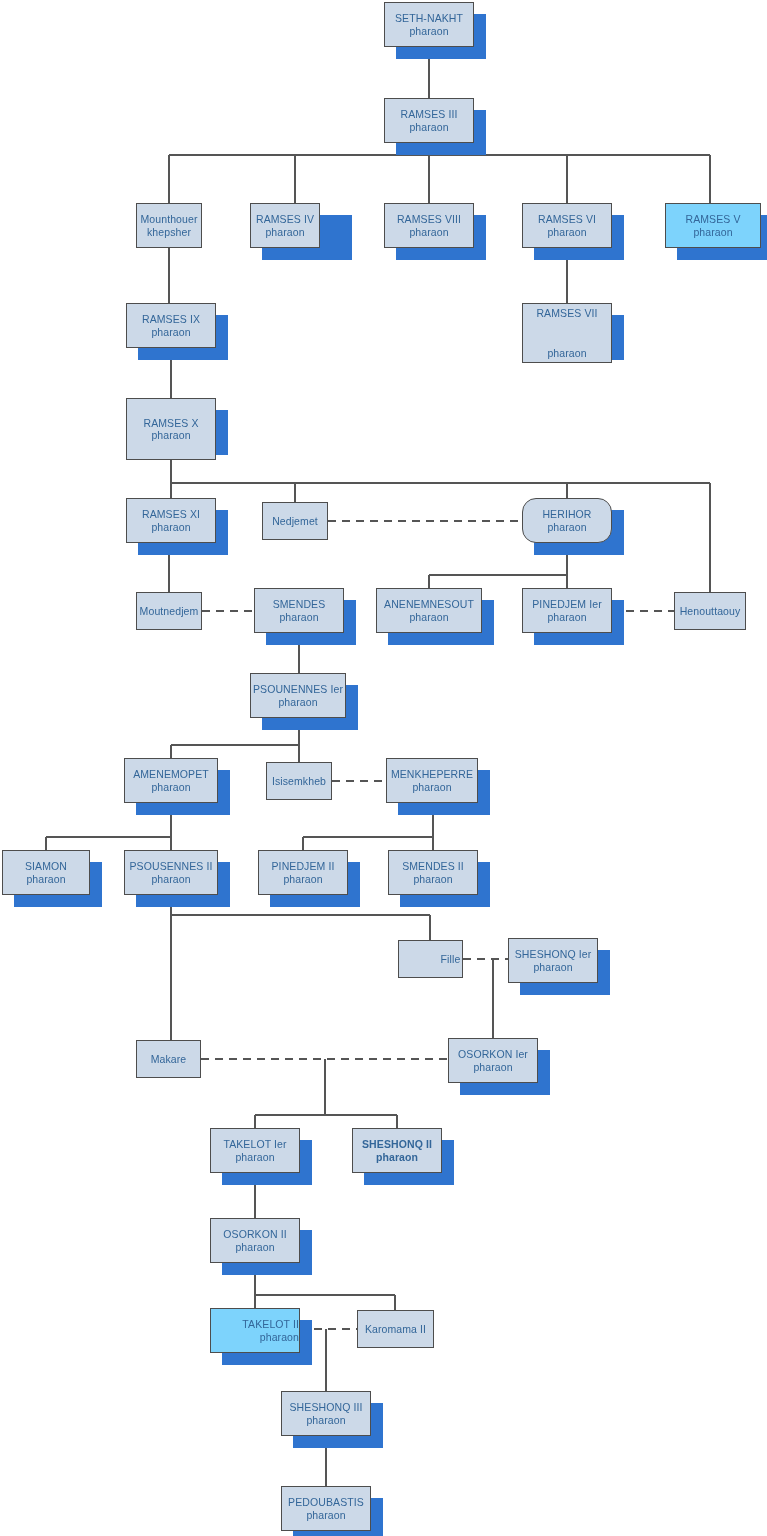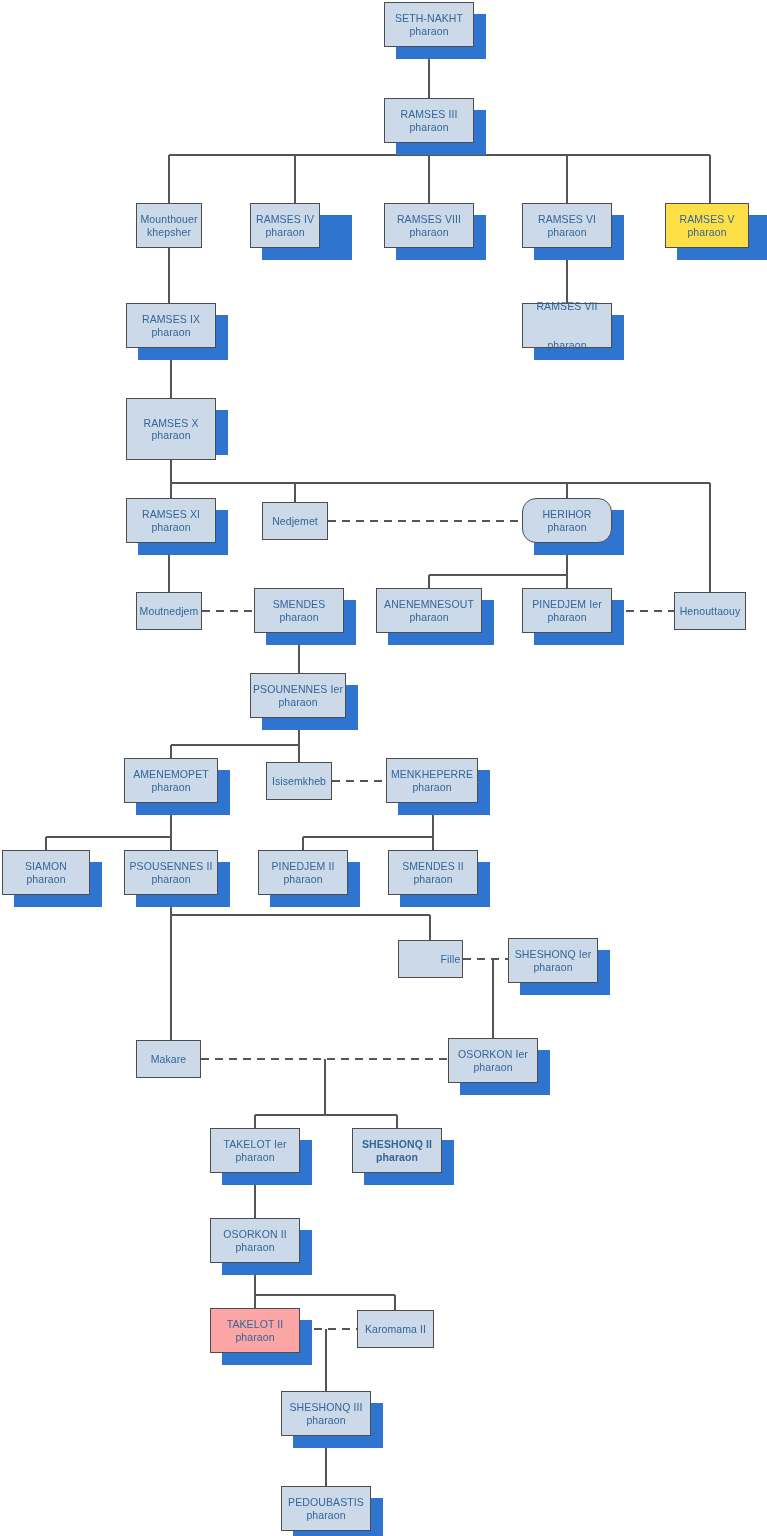--- a/index.html
+++ b/index.html
@@ -111,31 +111,31 @@
       <div class="node" style="left: 384px; top: 203px; width: 90px; height: 45px; background: rgb(204, 217, 232); border-color: rgb(77, 77, 77); color: rgb(51, 102, 153);">
         <div class="nm">RAMSES VIII</div>
         <div class="rl">pharaon</div>
       </div>
       <div class="shadow" style="left: 534px; top: 215px; width: 90px; height: 45px; background: rgb(47, 116, 207);"></div>
       <div class="node" style="left: 522px; top: 203px; width: 90px; height: 45px; background: rgb(204, 217, 232); border-color: rgb(77, 77, 77); color: rgb(51, 102, 153);">
         <div class="nm">RAMSES VI</div>
         <div class="rl">pharaon</div>
       </div>
       <div class="shadow" style="left: 677px; top: 215px; width: 90px; height: 45px; background: rgb(47, 116, 207);"></div>
-      <div class="node" style="left: 665px; top: 203px; width: 84px; height: 45px; background: #fde047; border-color: rgb(77, 77, 77); color: rgb(51, 102, 153);">
+      <div class="node" style="left: 665px; top: 203px; width: 96px; height: 45px; background: #7dd3fc; border-color: rgb(77, 77, 77); color: rgb(51, 102, 153);">
         <div class="nm">RAMSES V</div>
         <div class="rl">pharaon</div>
       </div>
       <div class="shadow" style="left: 138px; top: 315px; width: 90px; height: 45px; background: rgb(47, 116, 207);"></div>
       <div class="node" style="left: 126px; top: 303px; width: 90px; height: 45px; background: rgb(204, 217, 232); border-color: rgb(77, 77, 77); color: rgb(51, 102, 153);">
         <div class="nm">RAMSES IX</div>
         <div class="rl">pharaon</div>
       </div>
       <div class="shadow" style="left: 534px; top: 315px; width: 90px; height: 45px; background: rgb(47, 116, 207);"></div>
-      <div class="node" style="left: 522px; top: 303px; width: 90px; height: 45px; background: rgb(204, 217, 232); border-color: rgb(77, 77, 77); color: rgb(51, 102, 153); gap: 27px;">
+      <div class="node" style="left: 522px; top: 303px; width: 90px; height: 60px; background: rgb(204, 217, 232); border-color: rgb(77, 77, 77); color: rgb(51, 102, 153); gap: 27px;">
         <div class="nm">RAMSES VII</div>
         <div class="rl">pharaon</div>
       </div>
       <div class="shadow" style="left: 138px; top: 410px; width: 90px; height: 45px; background: rgb(47, 116, 207);"></div>
       <div class="node" style="left: 126px; top: 398px; width: 90px; height: 62px; background: rgb(204, 217, 232); border-color: rgb(77, 77, 77); color: rgb(51, 102, 153);">
         <div class="nm">RAMSES X</div>
         <div class="rl">pharaon</div>
       </div>
       <div class="shadow" style="left: 138px; top: 510px; width: 90px; height: 45px; background: rgb(47, 116, 207);"></div>
       <div class="node" style="left: 126px; top: 498px; width: 90px; height: 45px; background: rgb(204, 217, 232); border-color: rgb(77, 77, 77); color: rgb(51, 102, 153);">
@@ -234,21 +234,21 @@
       <div class="node" style="left: 352px; top: 1128px; width: 90px; height: 45px; background: rgb(204, 217, 232); border-color: rgb(77, 77, 77); color: rgb(51, 102, 153); font-weight: bold;">
         <div class="nm">SHESHONQ II</div>
         <div class="rl">pharaon</div>
       </div>
       <div class="shadow" style="left: 222px; top: 1230px; width: 90px; height: 45px; background: rgb(47, 116, 207);"></div>
       <div class="node" style="left: 210px; top: 1218px; width: 90px; height: 45px; background: rgb(204, 217, 232); border-color: rgb(77, 77, 77); color: rgb(51, 102, 153);">
         <div class="nm">OSORKON II</div>
         <div class="rl">pharaon</div>
       </div>
       <div class="shadow" style="left: 222px; top: 1320px; width: 90px; height: 45px; background: rgb(47, 116, 207);"></div>
-      <div class="node" style="left: 210px; top: 1308px; width: 90px; height: 45px; background: #fca5a5; border-color: rgb(77, 77, 77); color: rgb(51, 102, 153);">
+      <div class="node" style="left: 210px; top: 1308px; width: 90px; height: 45px; background: #7dd3fc; border-color: rgb(77, 77, 77); color: rgb(51, 102, 153); align-items: flex-end;">
         <div class="nm">TAKELOT II</div>
         <div class="rl">pharaon</div>
       </div>
       <div class="node" style="left: 357px; top: 1310px; width: 77px; height: 38px; background: rgb(204, 217, 232); border-color: rgb(77, 77, 77); color: rgb(51, 102, 153);">
         <div class="nm">Karomama II</div>
       </div>
       <div class="shadow" style="left: 293px; top: 1403px; width: 90px; height: 45px; background: rgb(47, 116, 207);"></div>
       <div class="node" style="left: 281px; top: 1391px; width: 90px; height: 45px; background: rgb(204, 217, 232); border-color: rgb(77, 77, 77); color: rgb(51, 102, 153);">
         <div class="nm">SHESHONQ III</div>
         <div class="rl">pharaon</div>

